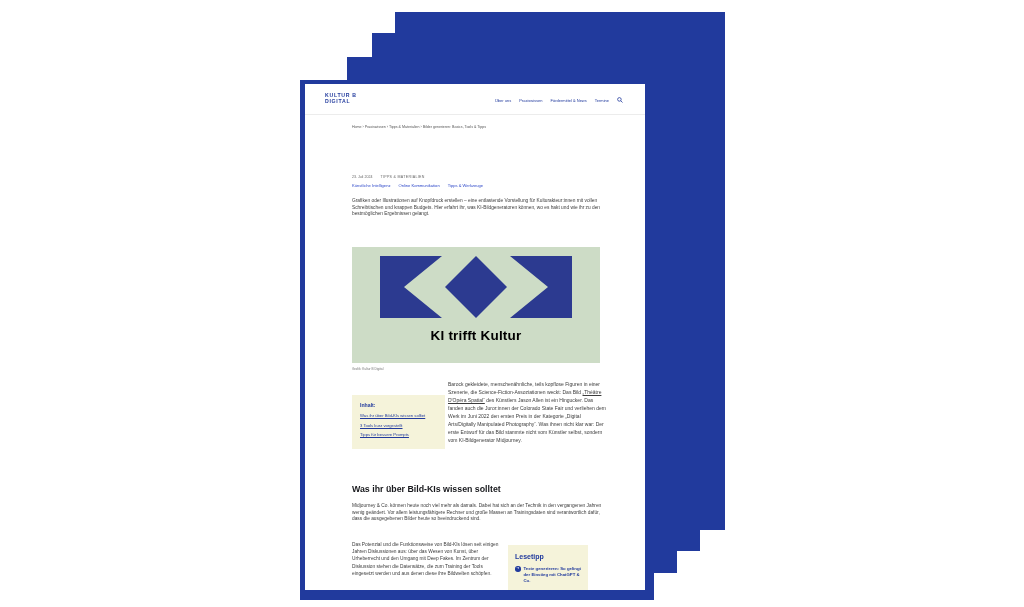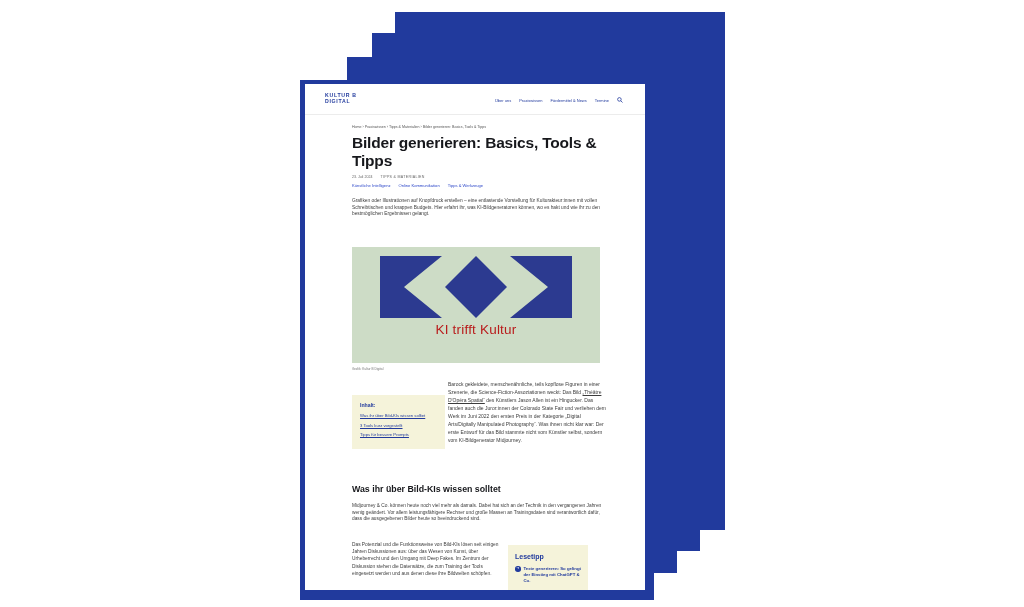--- a/index.html
+++ b/index.html
@@ -36,21 +36,21 @@
   .meta{position:absolute;left:47px;top:91px;display:flex;gap:8px;font-size:3.6px;color:#666;}
   .meta .cat{letter-spacing:0.3px;}
   .tags{position:absolute;left:47px;top:99px;display:flex;gap:8px;}
   .tags a{font-size:4.1px;color:#2b46c8;text-decoration:none;white-space:nowrap;cursor:pointer;}
   .body-txt{font-size:4.8px;line-height:6.6px;color:#3c3c3c;margin:0;}
   .intro{position:absolute;left:47px;top:114px;width:252px;}
 
   .hero{position:absolute;left:47px;top:163px;width:248px;height:116px;background:#cddcc6;
         display:flex;flex-direction:column;align-items:center;}
   .hero-row{display:flex;gap:3px;margin-top:9px;}
-  .hero-text{margin-top:4px;font-size:13.5px;font-weight:400;color:#b91c1c;letter-spacing:0.2px;}
+  .hero-text{margin-top:10px;font-size:13.5px;font-weight:700;color:#000000;letter-spacing:0.2px;}
   .caption{position:absolute;left:47px;top:283px;font-size:3.2px;color:#777;}
 
   .toc{position:absolute;left:47px;top:311px;width:93px;background:#f5f3da;padding:7px 8px;
        box-sizing:border-box;}
   .toc-title{font-size:5.2px;font-weight:700;color:#213a9d;margin-bottom:5px;}
   .toc a{display:block;font-size:4.2px;line-height:5.7px;color:#213a9d;text-decoration:underline;
          margin-bottom:4px;cursor:pointer;}
   .p1{position:absolute;left:143px;top:296px;width:161px;font-size:5px;line-height:8px;}
   .p1 .lnk{text-decoration:underline;cursor:pointer;}
   .h2{position:absolute;left:47px;top:400px;margin:0;font-size:8.8px;font-weight:700;color:#17181c;}
@@ -97,21 +97,20 @@
           <svg viewBox="0 0 10 10" width="6" height="6">
             <circle cx="4" cy="4" r="3" fill="none" stroke="#213a9d" stroke-width="1.3"></circle>
             <line x1="6.3" y1="6.3" x2="9.2" y2="9.2" stroke="#213a9d" stroke-width="1.3"></line>
           </svg>
         </span>
       </nav>
     </header>
 
     <div class="bc">Home › Praxiswissen › Tipps &amp; Materialien › Bilder generieren: Basics, Tools &amp; Tipps</div>
 
-    <h1 class="h1">Bilder generieren: Basics, Tools &amp; Tipps</h1>
 
     <div class="meta">
       <span>23. Juli 2024</span>
       <span class="cat">TIPPS &amp; MATERIALIEN</span>
     </div>
 
     <div class="tags">
       <a>Künstliche Intelligenz</a>
       <a>Online Kommunikation</a>
       <a>Tipps &amp; Werkzeuge</a>

